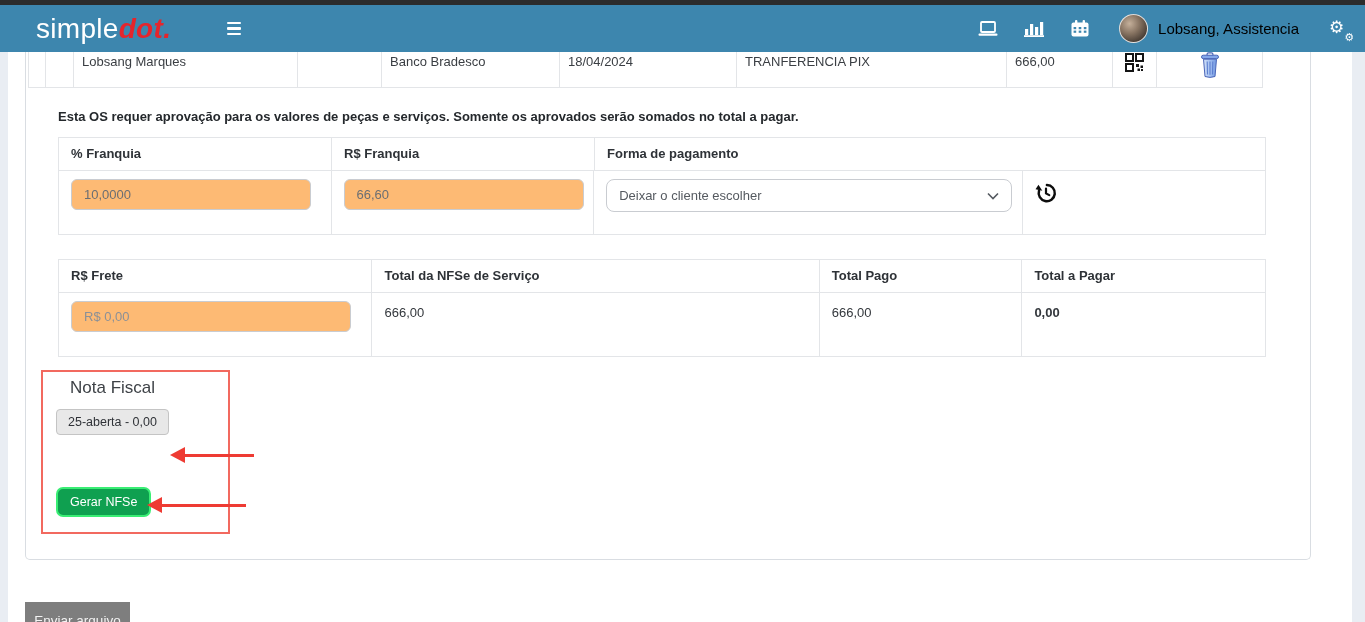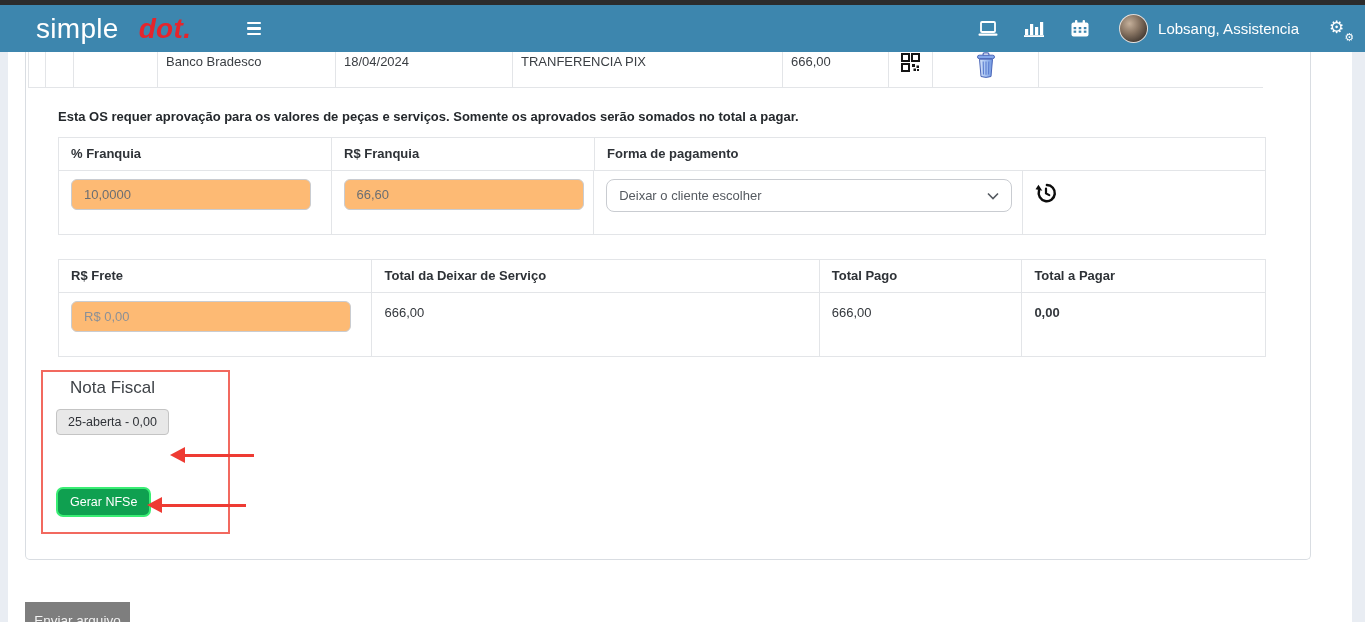--- a/index.html
+++ b/index.html
@@ -6,28 +6,28 @@
   body{font-family:"Liberation Sans","DejaVu Sans",sans-serif;background:#fff;}
   .screen{position:relative;width:1365px;height:622px;overflow:hidden;background:#fff;}
 
   
   .top-strip{position:absolute;left:0;top:0;width:100%;height:5px;background:var(--top-strip);}
 
   
   .navbar{position:absolute;left:0;top:5px;width:100%;height:47px;background:var(--header-blue);display:flex;align-items:center;}
   .logo{margin-left:36px;font-size:28px;letter-spacing:.3px;white-space:nowrap;}
   .logo .lg-simple{color:#fff;font-weight:400;}
-  .logo .lg-dot{color:var(--logo-red);font-weight:700;font-style:italic;margin-left:20px;}
+  .logo .lg-dot{color:var(--logo-red);font-weight:700;font-style:italic;}
   .hamburger{margin-left:56px;display:flex;flex-direction:column;gap:3px;cursor:pointer;}
   .hamburger i{display:block;width:14px;height:2.5px;background:#fff;border-radius:1px;}
   .nav-right{margin-left:auto;display:flex;align-items:center;margin-right:12px;}
   .nav-ic{display:flex;align-items:center;justify-content:center;width:22px;margin-left:24px;cursor:pointer;}
   .avatar{width:27px;height:27px;border-radius:50%;margin-left:28px;border:1.5px solid rgba(255,255,255,.8);
           background:radial-gradient(circle at 35% 32%, #c5b09b 0%, #8a7664 38%, #4a3f36 75%, #2e2822 100%);cursor:pointer;}
-  .user-name{color:#ffffff;font-size:15px;margin-left:10px;}
+  .user-name{color:#000000;font-size:15px;margin-left:10px;}
   .cogs{margin-left:30px;color:#fff;position:relative;width:24px;height:22px;cursor:pointer;}
   .cogs .g1{position:absolute;left:0;top:0;font-size:17px;line-height:20px;}
   .cogs .g2{position:absolute;right:-1px;bottom:-3px;font-size:11px;line-height:11px;}
 
   
   .rail-left{position:absolute;left:0;top:52px;width:8px;height:570px;background:var(--rail-gray);}
   .rail-right{position:absolute;right:0;top:52px;width:13px;height:570px;background:var(--rail-gray);}
 
   
   .card{position:absolute;left:25px;top:52px;width:1286px;height:508px;background:#fff;
@@ -146,20 +146,21 @@
   </header>
 
   <div class="rail-left"></div>
   <div class="rail-right"></div>
 
   <div class="card">
 
     <div class="pay-table">
       <div class="pay-cell pc1"></div>
       <div class="pay-cell pc2"></div>
+      <div class="pay-cell pc3">Lobsang Marques</div>
       <div class="pay-cell pc4"></div>
       <div class="pay-cell pc5">Banco Bradesco</div>
       <div class="pay-cell pc6">18/04/2024</div>
       <div class="pay-cell pc7">TRANFERENCIA PIX</div>
       <div class="pay-cell pc8">666,00</div>
       <div class="pay-cell pc9">
         <span style="display:inline-block;cursor:pointer;">
           <svg width="19" height="19" viewBox="0 0 19 19">
             <rect x="1" y="1" width="7" height="7" fill="none" stroke="#141414" stroke-width="2"></rect>
             <rect x="11" y="1" width="7" height="7" fill="none" stroke="#141414" stroke-width="2"></rect>
@@ -221,21 +222,21 @@
               <path d="M12 7.2 L12 12.4 L15.6 14.3" fill="none" stroke="#0d0d0d" stroke-width="2.4" stroke-linecap="round"></path>
             </svg>
           </span>
         </div>
       </div>
     </div>
 
     <div class="sec-table frete" style="top:207px;">
       <div class="sec-head">
         <div class="sec-cell t1">R$ Frete</div>
-        <div class="sec-cell t2">Total da Deixar de Serviço</div>
+        <div class="sec-cell t2">Total da NFSe de Serviço</div>
         <div class="sec-cell t3">Total Pago</div>
         <div class="sec-cell t4">Total a Pagar</div>
       </div>
       <div class="sec-body">
         <div class="sec-cell t1">
           <input class="txt-input w280" placeholder="R$ 0,00" style="">
         </div>
         <div class="sec-cell t2 val">666,00</div>
         <div class="sec-cell t3 val">666,00</div>
         <div class="sec-cell t4 val bold">0,00</div>

